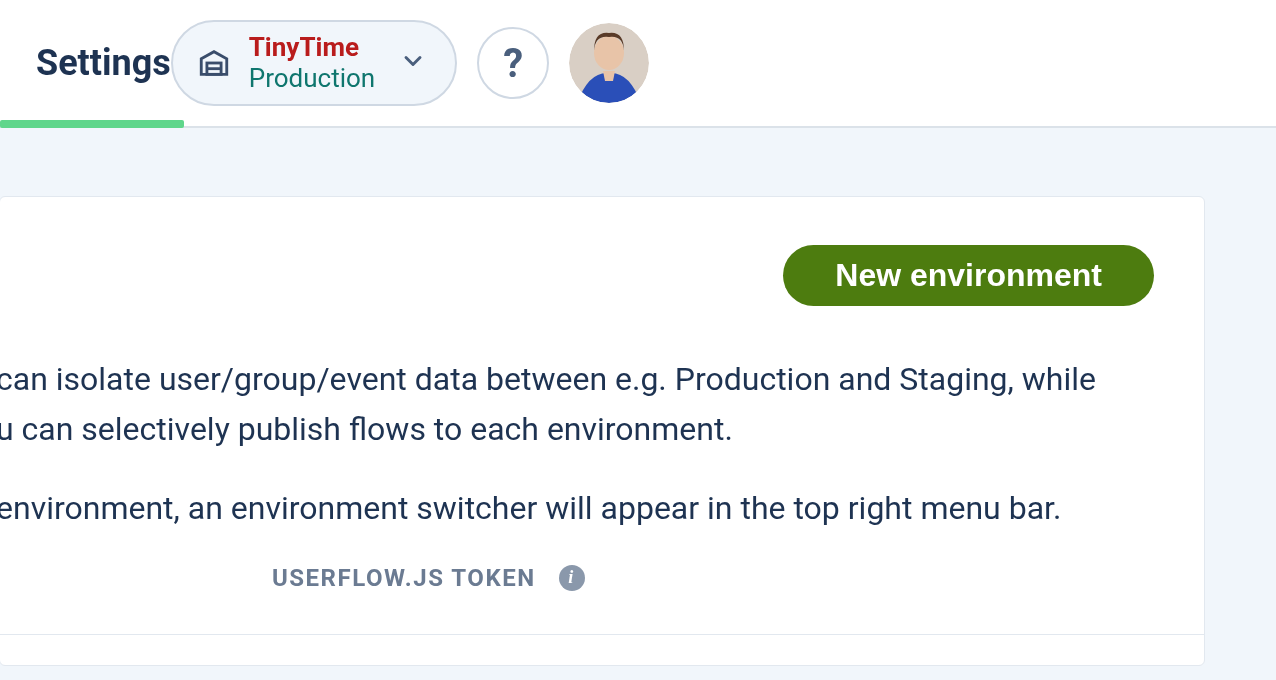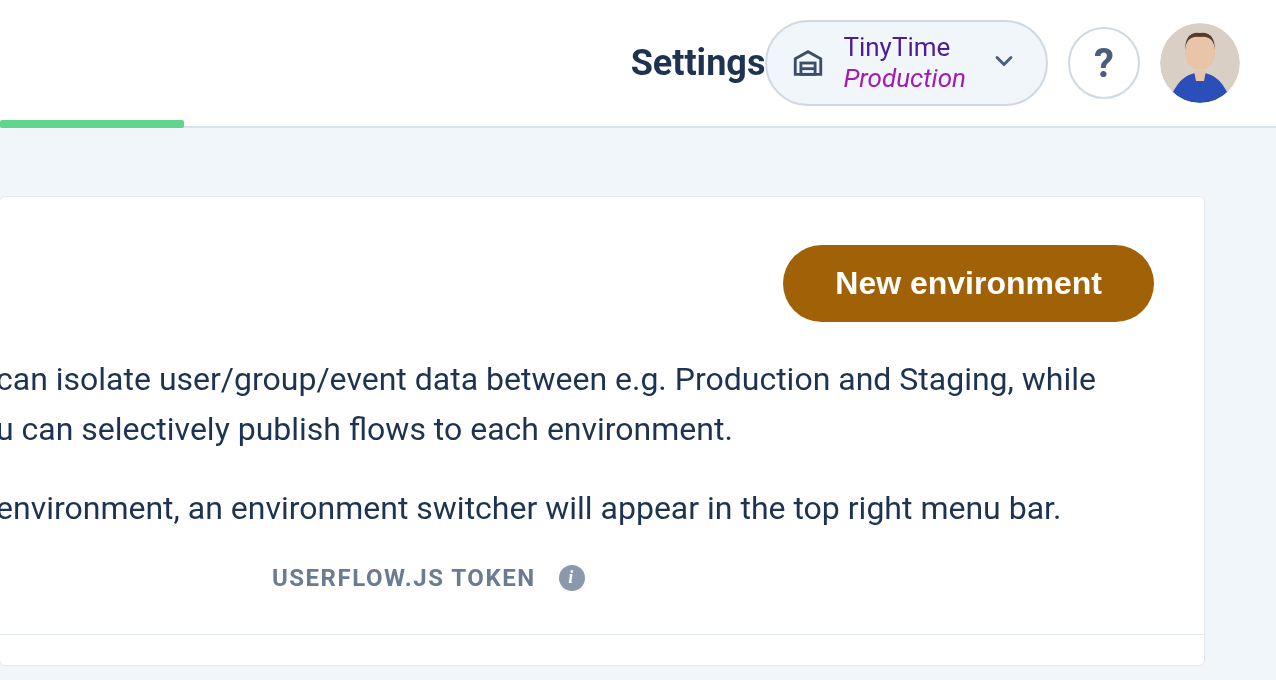--- a/index.html
+++ b/index.html
@@ -2,21 +2,21 @@
 <html><head>
 <meta charset="utf-8">
 <style>
   * { box-sizing: border-box; margin: 0; padding: 0; }
   html, body { width: 1276px; height: 680px; font-family: -apple-system, BlinkMacSystemFont, "Segoe UI", Roboto, sans-serif; background: #ffffff; overflow: hidden; }
   body { color: #1e3a5f; }
 
   .topbar {
     display: flex;
     align-items: center;
-    justify-content: flex-end;
+    justify-content: flex-start;
     height: 128px;
     padding: 0 36px 0 36px;
     background: #ffffff;
     position: relative;
     border-bottom: 2px solid #dbe2e9;
   }
   .topbar-title {
     font-size: 36px;
     font-weight: 700;
     color: #1e3352;
@@ -35,22 +35,22 @@
     padding: 10px 28px 10px 24px;
     background: #f1f6fb;
     color: #1e3352;
     cursor: pointer;
   }
   .env-switcher .icon-slot {
     display:flex; align-items:center; justify-content:center;
     color:#3a4d6b;
   }
   .env-text { display:flex; flex-direction:column; line-height:1.2; }
-  .env-name { font-size: 26px; font-weight:400; color:#4c1d95; }
-  .env-sub  { font-size: 26px; font-weight:400; color:#a21caf;font-style:italic; }
+  .env-name { font-size: 26px; font-weight:700; color:#b91c1c; }
+  .env-sub  { font-size: 26px; font-weight:400; color:#0f766e; }
   .chevron { margin-left: 6px; color:#4a5f7d; }
 
   .circle-btn {
     width: 72px; height:72px;
     border: 2px solid #cfd8e3;
     border-radius: 50%;
     display:flex; align-items:center; justify-content:center;
     font-size: 40px; font-weight:700;
     color:#4a5f7d;
     background:#ffffff;
@@ -90,27 +90,27 @@
     margin-left:-1px;
     min-height: 470px;
     padding: 48px 50px 0 0;
     position:relative;
     box-shadow: 0 0 0 rgba(0,0,0,0);
   }
 
   .new-env-btn {
     position:absolute;
     top:48px; right:50px;
-    background:#a16207;
+    background:#4d7c0f;
     color:#ffffff;
     font-size:32px;
     font-weight:600;
     border:none;
     border-radius:999px;
-    padding: 20px 52px;
+    padding: 12px 52px;
     cursor:pointer;
   }
 
   .desc {
     font-size:32px;
     line-height:1.55;
     color:#1e3352;
     margin-top:110px;
     margin-left:-4px;
     max-width:1120px;

